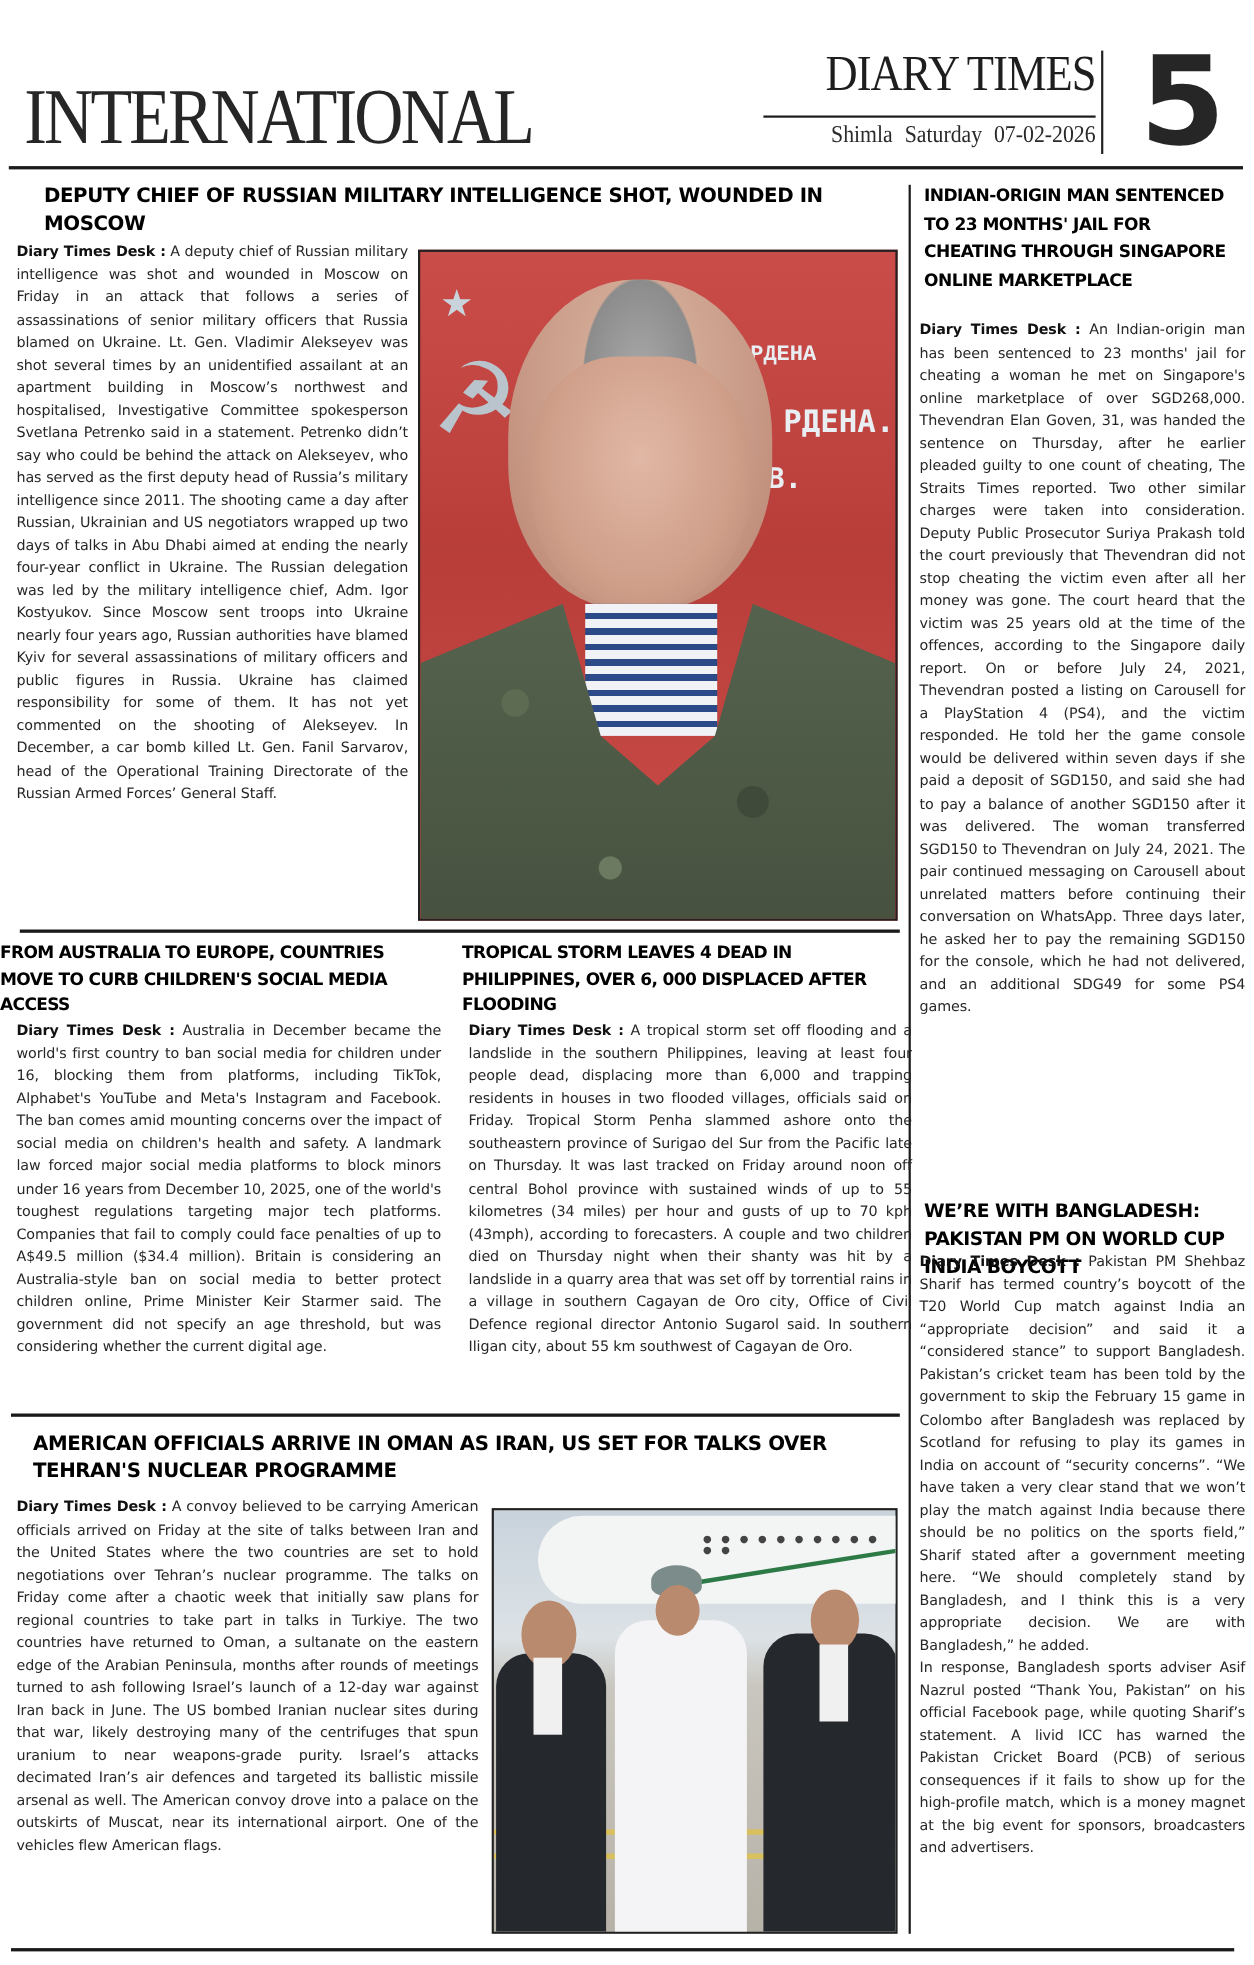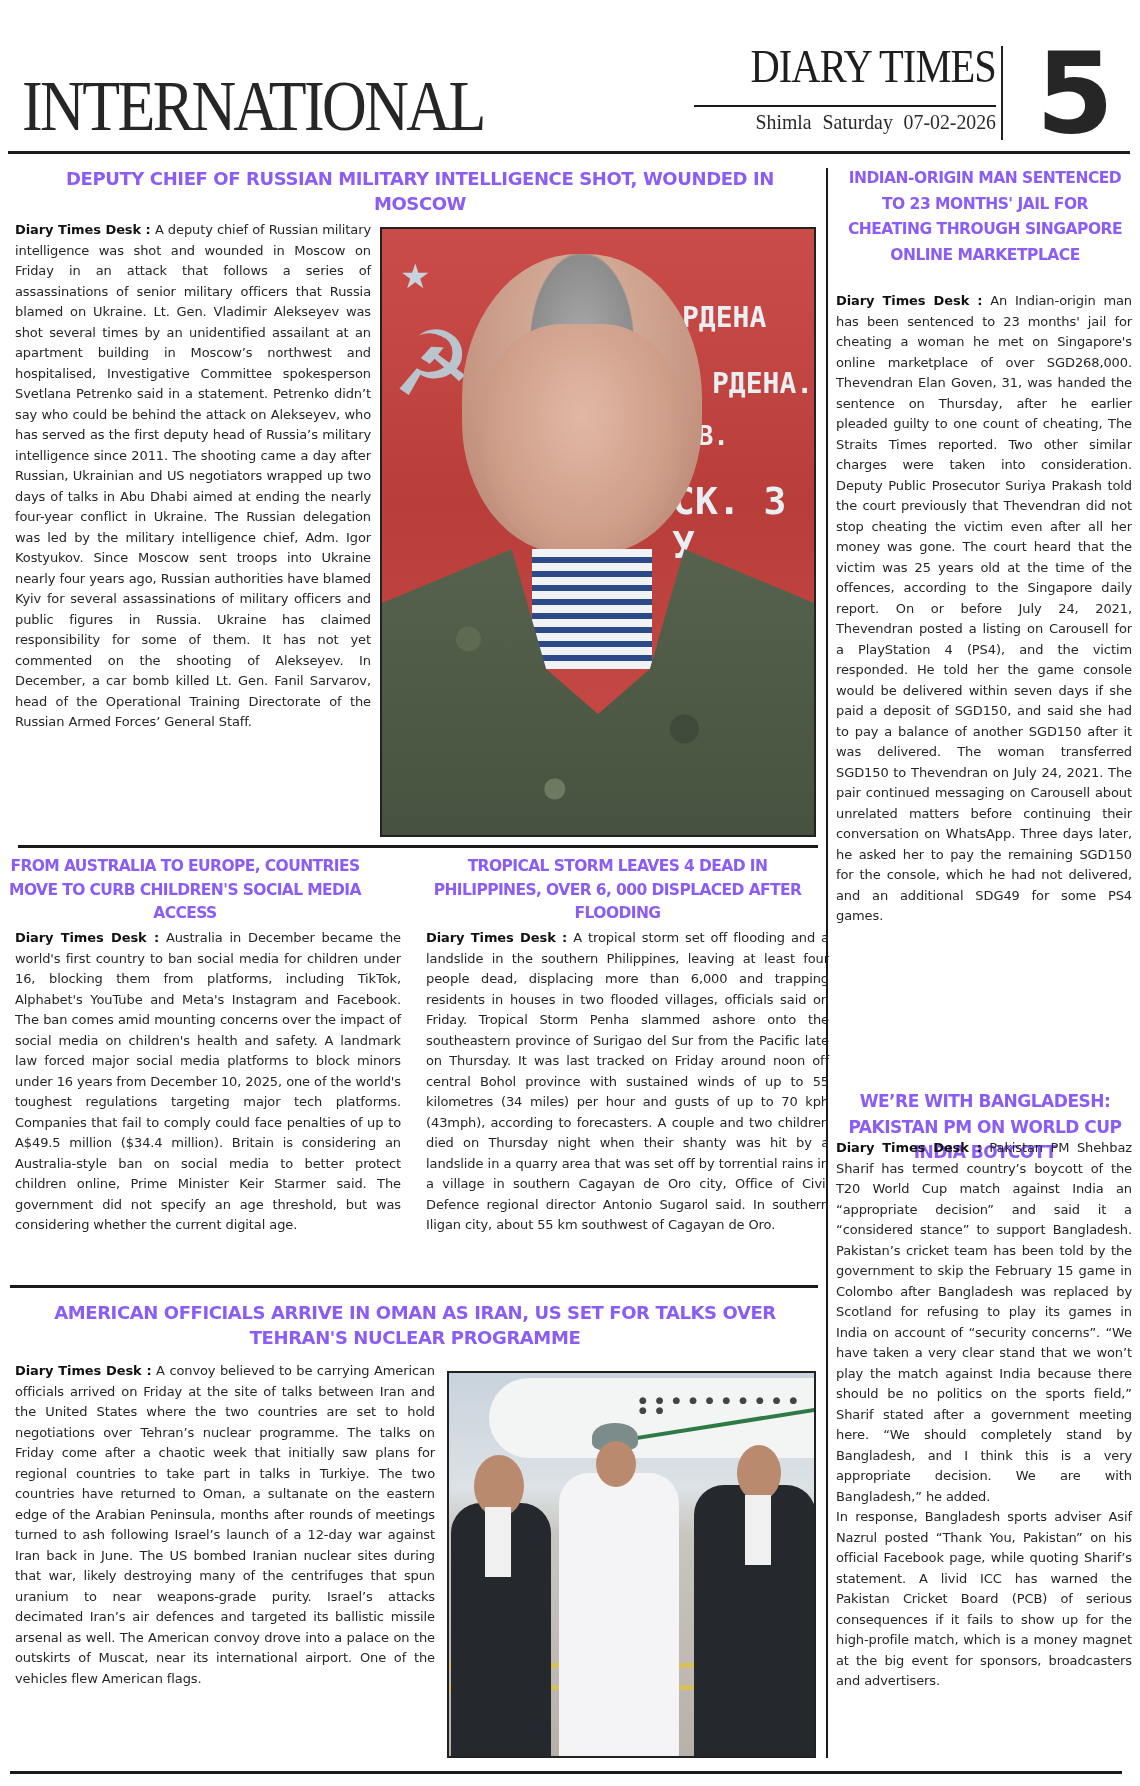--- a/index.html
+++ b/index.html
@@ -30,22 +30,22 @@
   .mast-vbar { left: 1001px; top: 46px; width: 2px; height: 94px; background: #222; }
   .page-number {
     left: 1030px; top: 38px; width: 90px; height: 110px; text-align: center;
     font-family: "DejaVu Sans", sans-serif; font-weight: bold; font-size: 112px; line-height: 110px;
     color: #262626;
   }
   .mast-rule { left: 8px; top: 151px; width: 1122px; height: 3px; background: #1c1c1c; }
 
   
   .headline {
-    font-family: "DejaVu Sans", sans-serif; font-weight: bold; color: #8b5cf6;
-    text-align: center; text-transform: uppercase; letter-spacing: -0.4px;
+    font-family: "DejaVu Sans", sans-serif; font-weight: bold; color: #000000;
+    text-transform: uppercase; letter-spacing: -0.4px;
   }
   .body-text {
     font-family: "DejaVu Sans", sans-serif; font-size: 13px; line-height: 20.5px;
     color: #262626; text-align: justify; letter-spacing: -0.1px;
   }
   .byline { font-weight: bold; color: #111; }
 
   .col-divider { background: #1a1a1a; }
   .h-rule { background: #1a1a1a; }
 
@@ -98,24 +98,23 @@
 
 <div class="abs headline" style="left:40px; top:166px; width:760px; font-size:18px; line-height:25px;">DEPUTY CHIEF OF RUSSIAN MILITARY INTELLIGENCE SHOT, WOUNDED IN MOSCOW</div>
 <div class="abs body-text" style="left:15px; top:220px; width:356px;">
   <span class="byline">Diary Times Desk :</span>
   <span>A deputy chief of Russian military intelligence was shot and wounded in Moscow on Friday in an attack that follows a series of assassinations of senior military officers that Russia blamed on Ukraine. Lt. Gen. Vladimir Alekseyev was shot several times by an unidentified assailant at an apartment building in Moscow’s northwest and hospitalised, Investigative Committee spokesperson Svetlana Petrenko said in a statement. Petrenko didn’t say who could be behind the attack on Alekseyev, who has served as the first deputy head of Russia’s military intelligence since 2011. The shooting came a day after Russian, Ukrainian and US negotiators wrapped up two days of talks in Abu Dhabi aimed at ending the nearly four-year conflict in Ukraine. The Russian delegation was led by the military intelligence chief, Adm. Igor Kostyukov. Since Moscow sent troops into Ukraine nearly four years ago, Russian authorities have blamed Kyiv for several assassinations of military officers and public figures in Russia. Ukraine has claimed responsibility for some of them. It has not yet commented on the shooting of Alekseyev. In December, a car bomb killed Lt. Gen. Fanil Sarvarov, head of the Operational Training Directorate of the Russian Armed Forces’ General Staff.</span>
 </div>
 <div class="abs photo photo-1" style="left:380px; top:227px; width:436px; height:610px;">
   <div class="flag-fold"></div>
   <div class="star">★</div>
   <div class="hammer">☭</div>
-  <div class="flag-text" style="left:300px; top:72px; font-size:28px;">РДЕНА</div>
+  <div class="flag-text" style="left:300px; top:82px; font-size:20px;font-family:Liberation Mono, monospace;">РДЕНА</div>
   <div class="flag-text" style="left:330px; top:138px; font-size:28px;">РДЕНА.</div>
   <div class="flag-text" style="left:300px; top:192px; font-size:26px;">ИВ.</div>
-  <div class="flag-text" style="left:290px; top:250px; font-size:38px;">СК. 3 У</div>
   <div class="head"></div>
   <div class="face"></div>
   <div class="neck-stripes"></div>
   <div class="jacket"></div>
 </div>
 
 <div class="abs col-divider" style="left:826px; top:168px; width:2px; height:1590px;"></div>
 
 <div class="abs h-rule" style="left:18px; top:845px; width:800px; height:3px;"></div>
 

